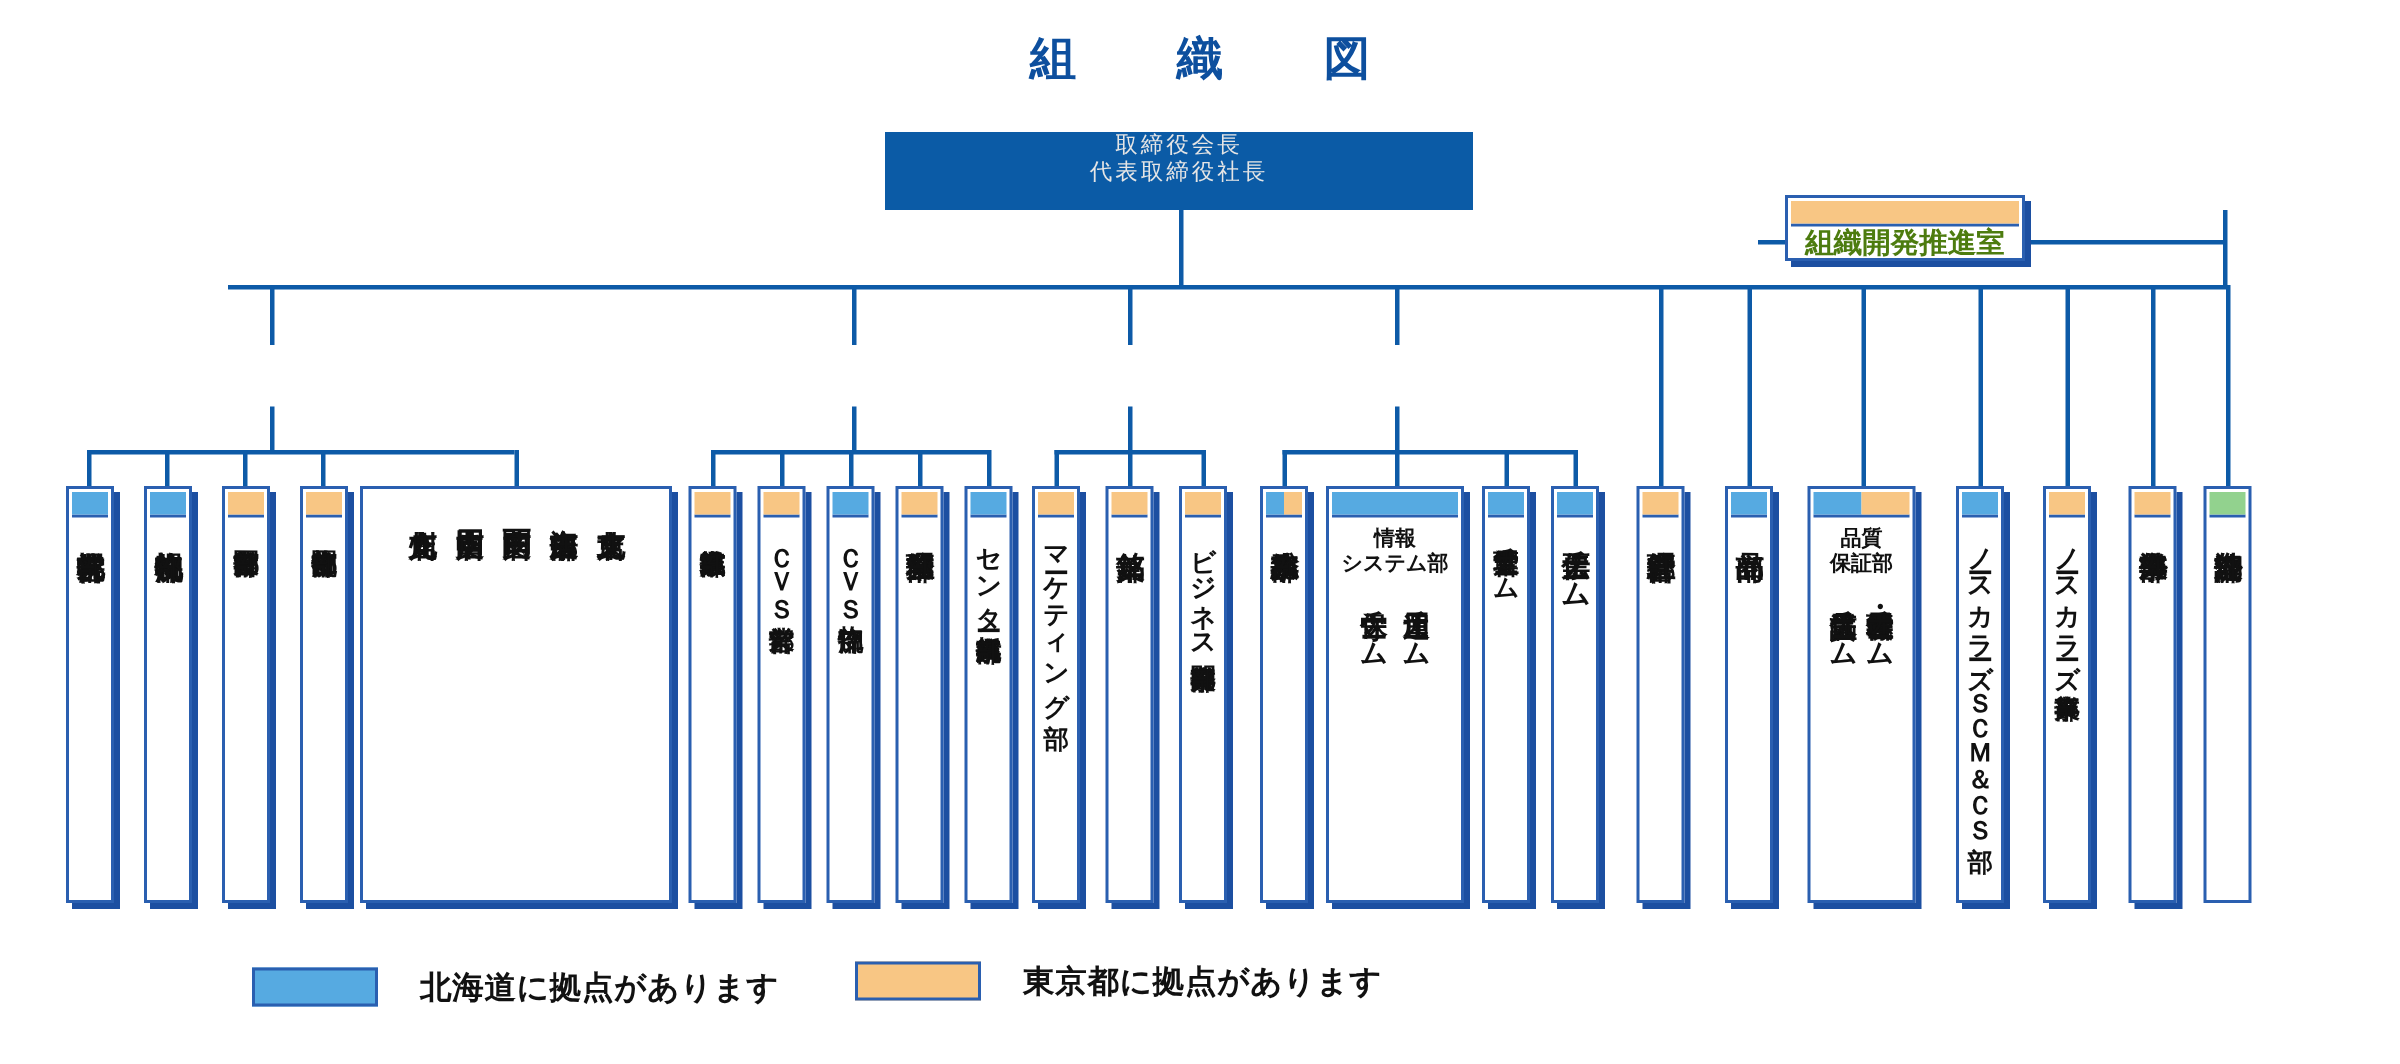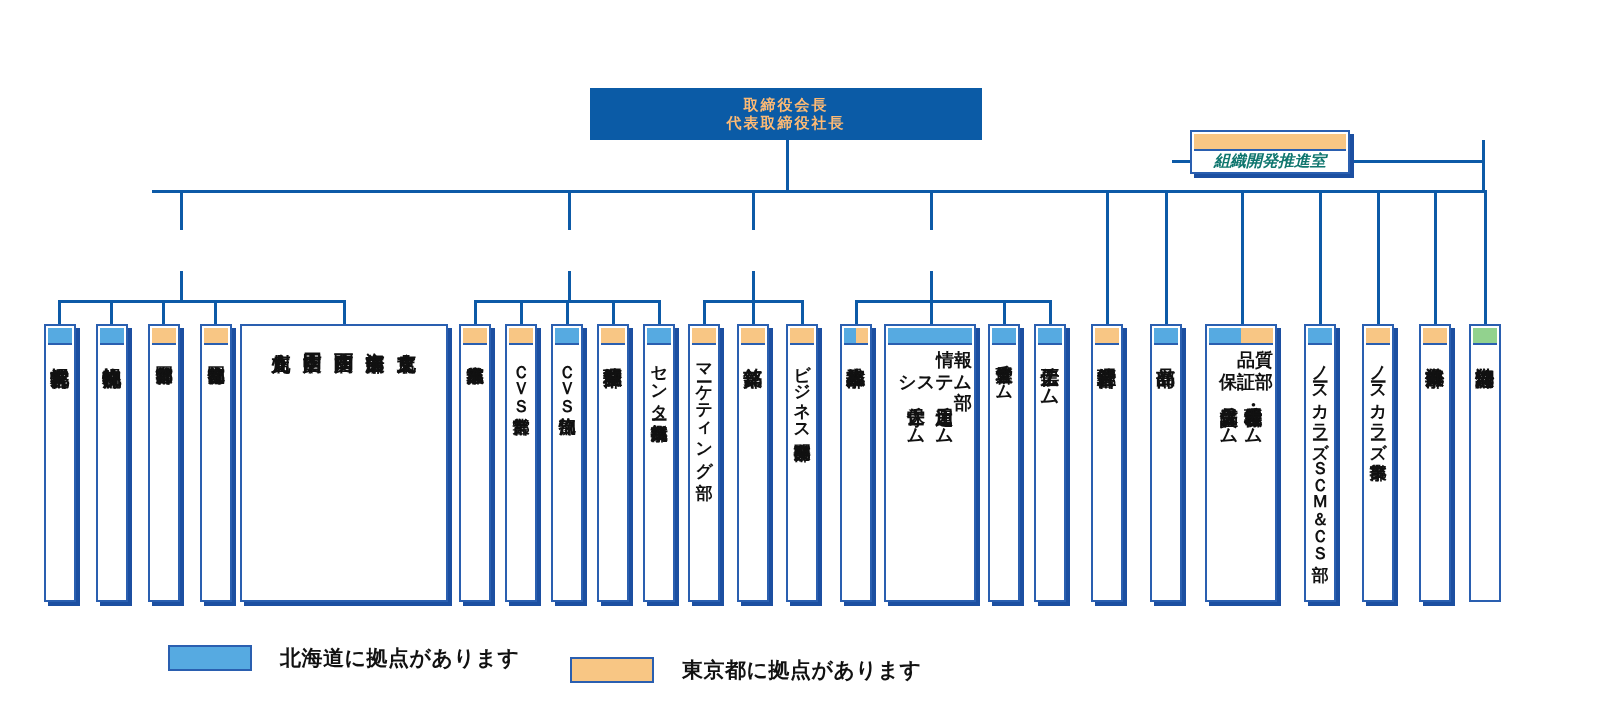--- a/index.html
+++ b/index.html
@@ -24,23 +24,23 @@
 
   
   .line { position:absolute; background:#0d5aa7; }
   .line.v { width:3px; }
   .line.h { height:3px; }
 
   
   .fbox {
     position:absolute;
     background:#0b5ba6;
-    color:#fdba74;
-    font-weight:bold;
-    display:flex; align-items:center; justify-content:center;
+    color:#e5e5e5;
+    font-weight:normal;
+    display:flex; align-items:flex-start; justify-content:center;
     text-align:center;
     line-height:1.18;
     white-space:pre-line;
     letter-spacing:1px;
   }
   .fbox.root { font-size:15px; letter-spacing:2px; }
   .fbox.div  { font-size:16px; letter-spacing:1.5px; }
 
   
   .lbox {
@@ -79,22 +79,22 @@
     font-size:19px; font-weight:bold; color:#111111;
     line-height:1.02;
     letter-spacing:0px;
     white-space:nowrap;
   }
   .vcol.small { font-size:17px; }
 
   
   .lbox .head {
     position:absolute; left:2px; right:2px; top:24px;
-    text-align:right;
-    font-size:18px; font-weight:bold; color:#111111;
+    text-align:center;
+    font-size:14px; font-weight:bold; color:#111111;
     line-height:1.2;
     white-space:pre-line;
   }
   .lbox.hashead .body {
     top:68px; padding-top:0;
   }
   .lbox.hashead .vcol { font-size:18px; }
 
   
   .legend { position:absolute; left:0; top:640px; width:1600px; height:40px; }
@@ -103,20 +103,21 @@
     width:84px; height:26px;
     border:2px solid #2a5fb0;
   }
   .lg .tx { font-size:21px; font-weight:bold; color:#111111; letter-spacing:0.5px; }
 </style>
 </head>
 <body>
 
 <div id="stage">
 
+  <div class="title">組　織　図</div>
 
   <div class="line v" style="left:786px; top:140px; height:52px;"></div>
   <div class="line h" style="left:152px; top:190px; width:1332px;"></div>
   <div class="line v" style="left:1482px; top:140px; height:52px;"></div>
   <div class="line h" style="left:1172px; top:160px; width:312px;"></div>
 
   <div class="line v" style="left:180px;  top:190px; height:40px;"></div>
   <div class="line v" style="left:568px;  top:190px; height:40px;"></div>
   <div class="line v" style="left:752px;  top:190px; height:40px;"></div>
   <div class="line v" style="left:930px;  top:190px; height:40px;"></div>
@@ -162,21 +163,21 @@
   <div class="fbox root" style="left:590px; top:88px; width:392px; height:52px;">
     <span>取締役会長
 代表取締役社長</span>
   </div>
 
   <div class="lbox" style="left:1190px; top:130px; width:160px; height:44px;">
     <div class="cap">
       <i class="cap-orange"></i>
     </div>
     <div style="position:absolute; left:2px; right:2px; top:21px; bottom:2px; display:flex; align-items:center; justify-content:center;">
-      <span style="font-size:16px; font-weight:bold; color:#0f766e;font-style:italic;">組織開発推進室</span>
+      <span style="font-size:19px; font-weight:bold; color:#4d7c0f;">組織開発推進室</span>
     </div>
   </div>
 
 
   <div class="lbox" style="left:44px; top:324px; width:32px; height:278px;">
     <div class="cap">
         <i class="cap-blue"></i>
       </div>
     <div class="body">
         <span class="vcol">札幌営業部</span>
@@ -397,19 +398,19 @@
     <div class="body">
         <span class="vcol">海外調達部</span>
       </div>
   </div>
 
   <div class="legend">
     <div class="lg" style="left:168px; top:4px;">
       <span class="sw cap-blue"></span>
       <span class="tx">北海道に拠点があります</span>
     </div>
-    <div class="lg" style="left:570px; top:16px;">
+    <div class="lg" style="left:570px; top:0;">
       <span class="sw cap-orange"></span>
       <span class="tx">東京都に拠点があります</span>
     </div>
   </div>
 
 </div>
 
 </body></html>

